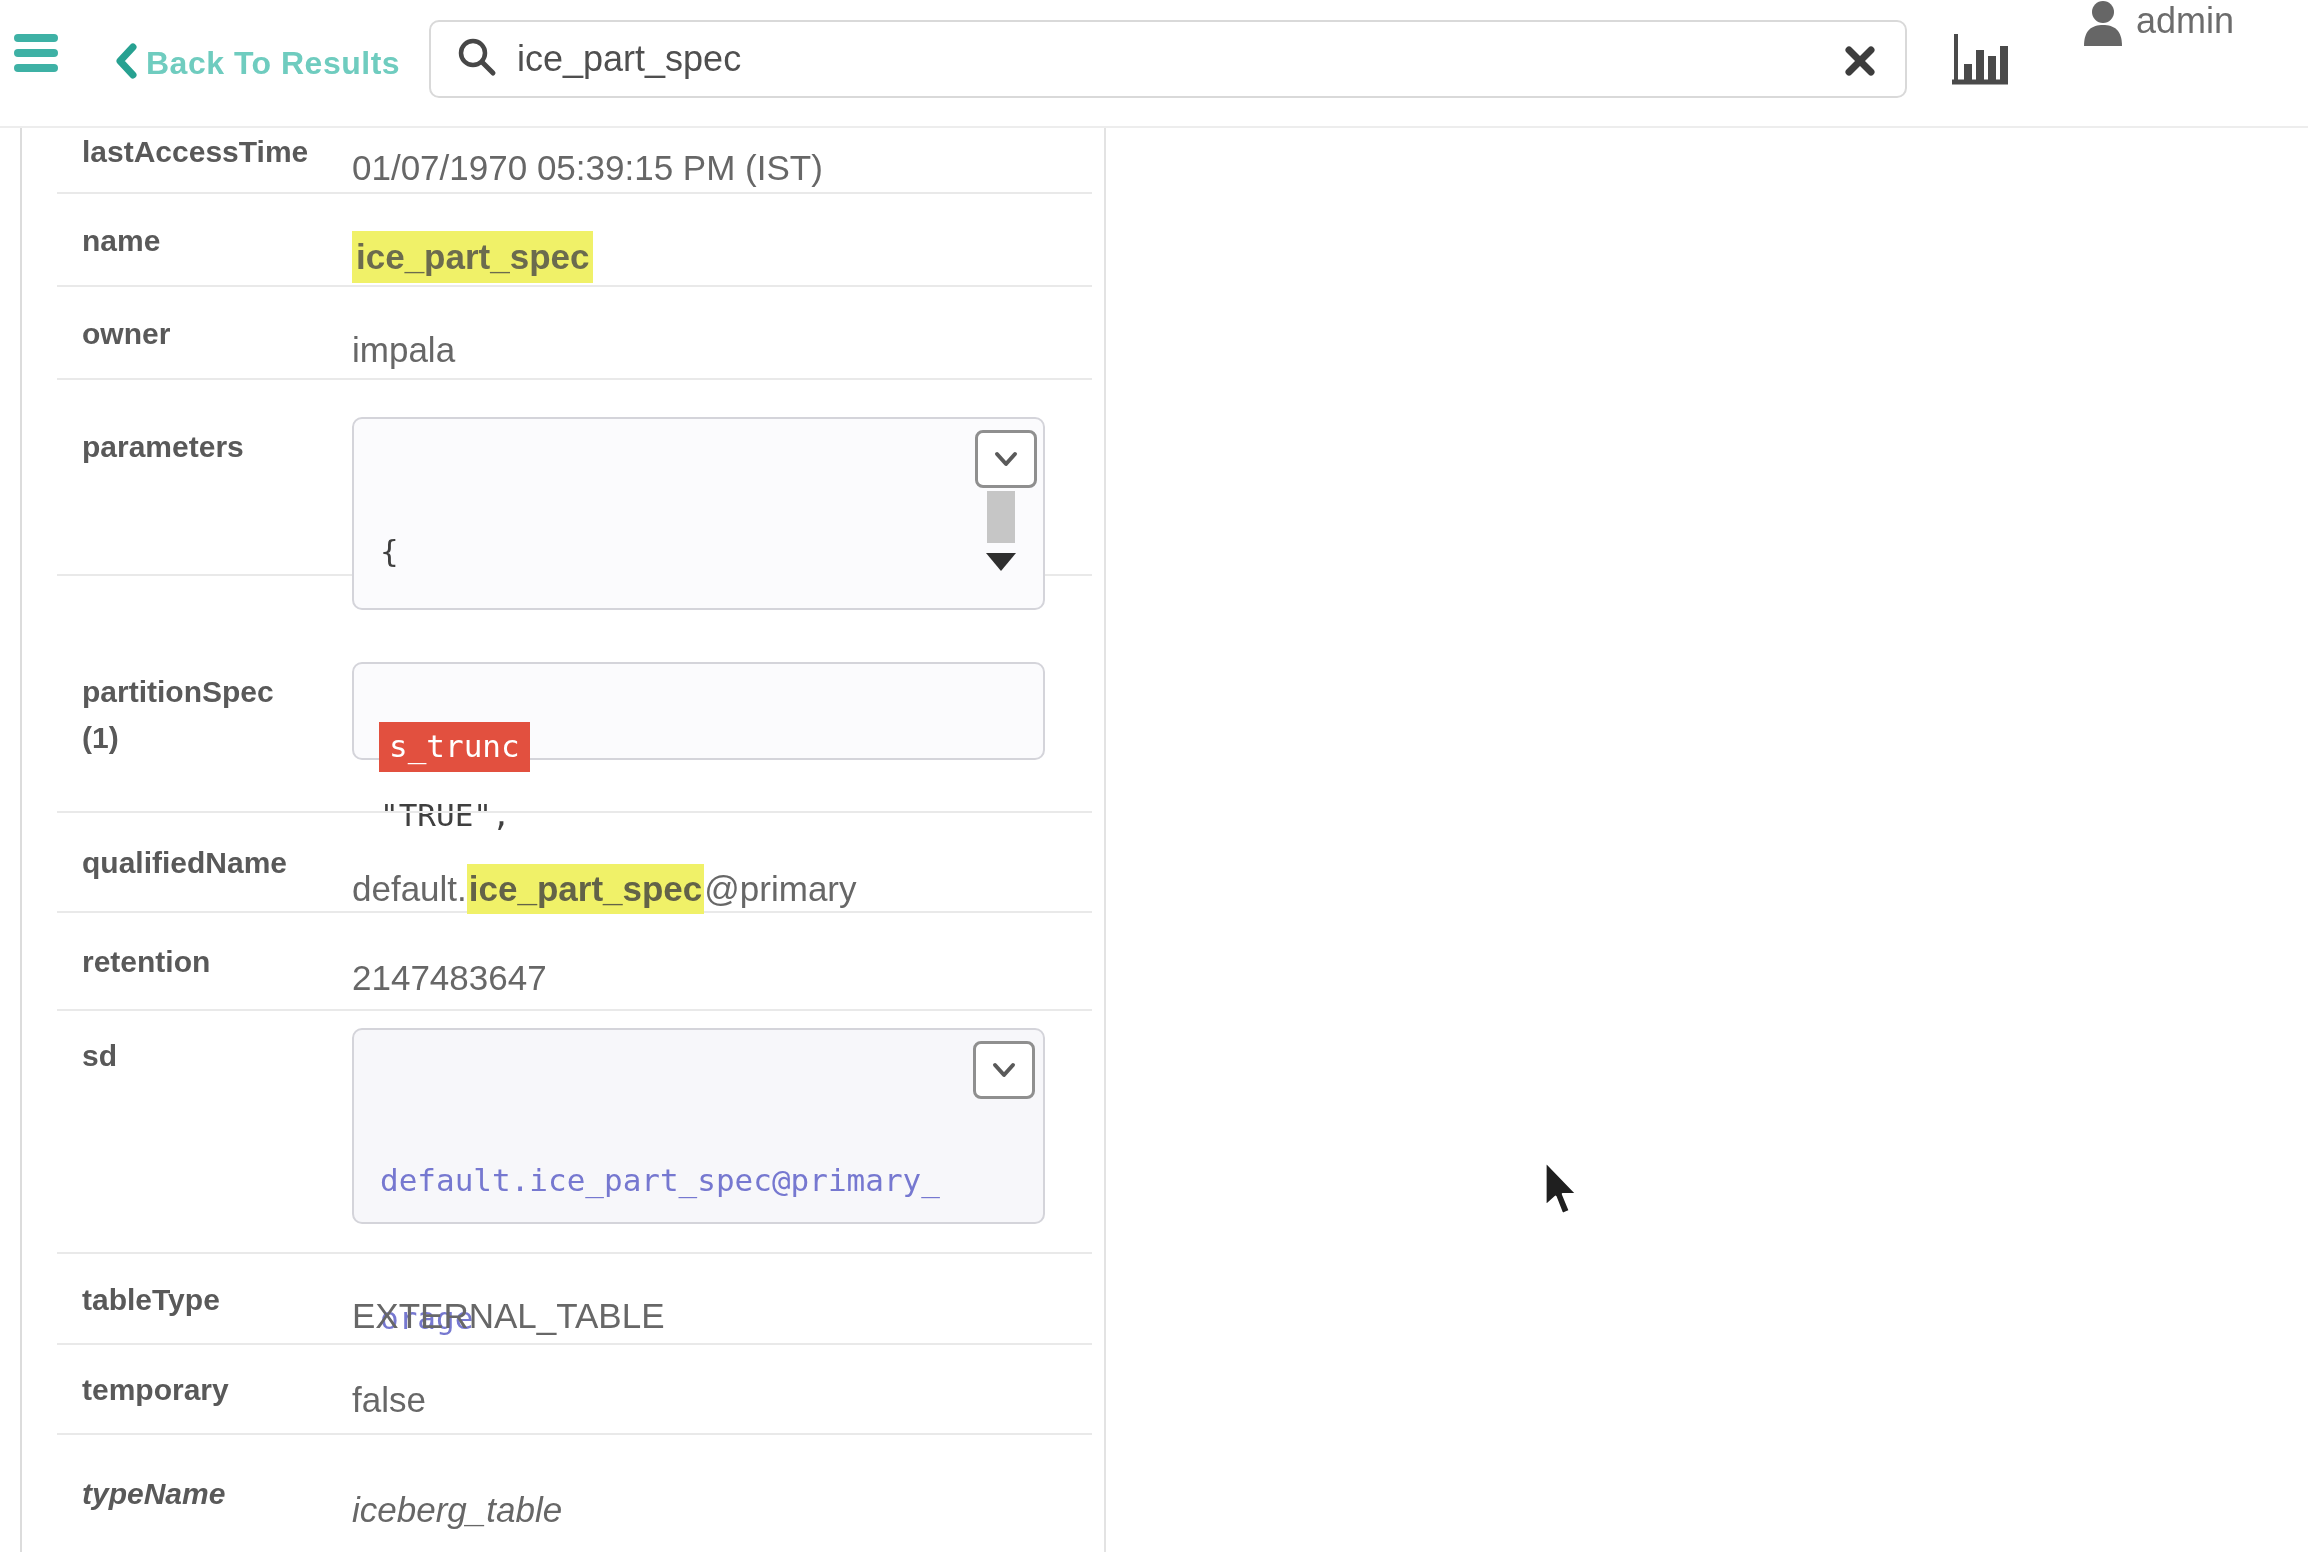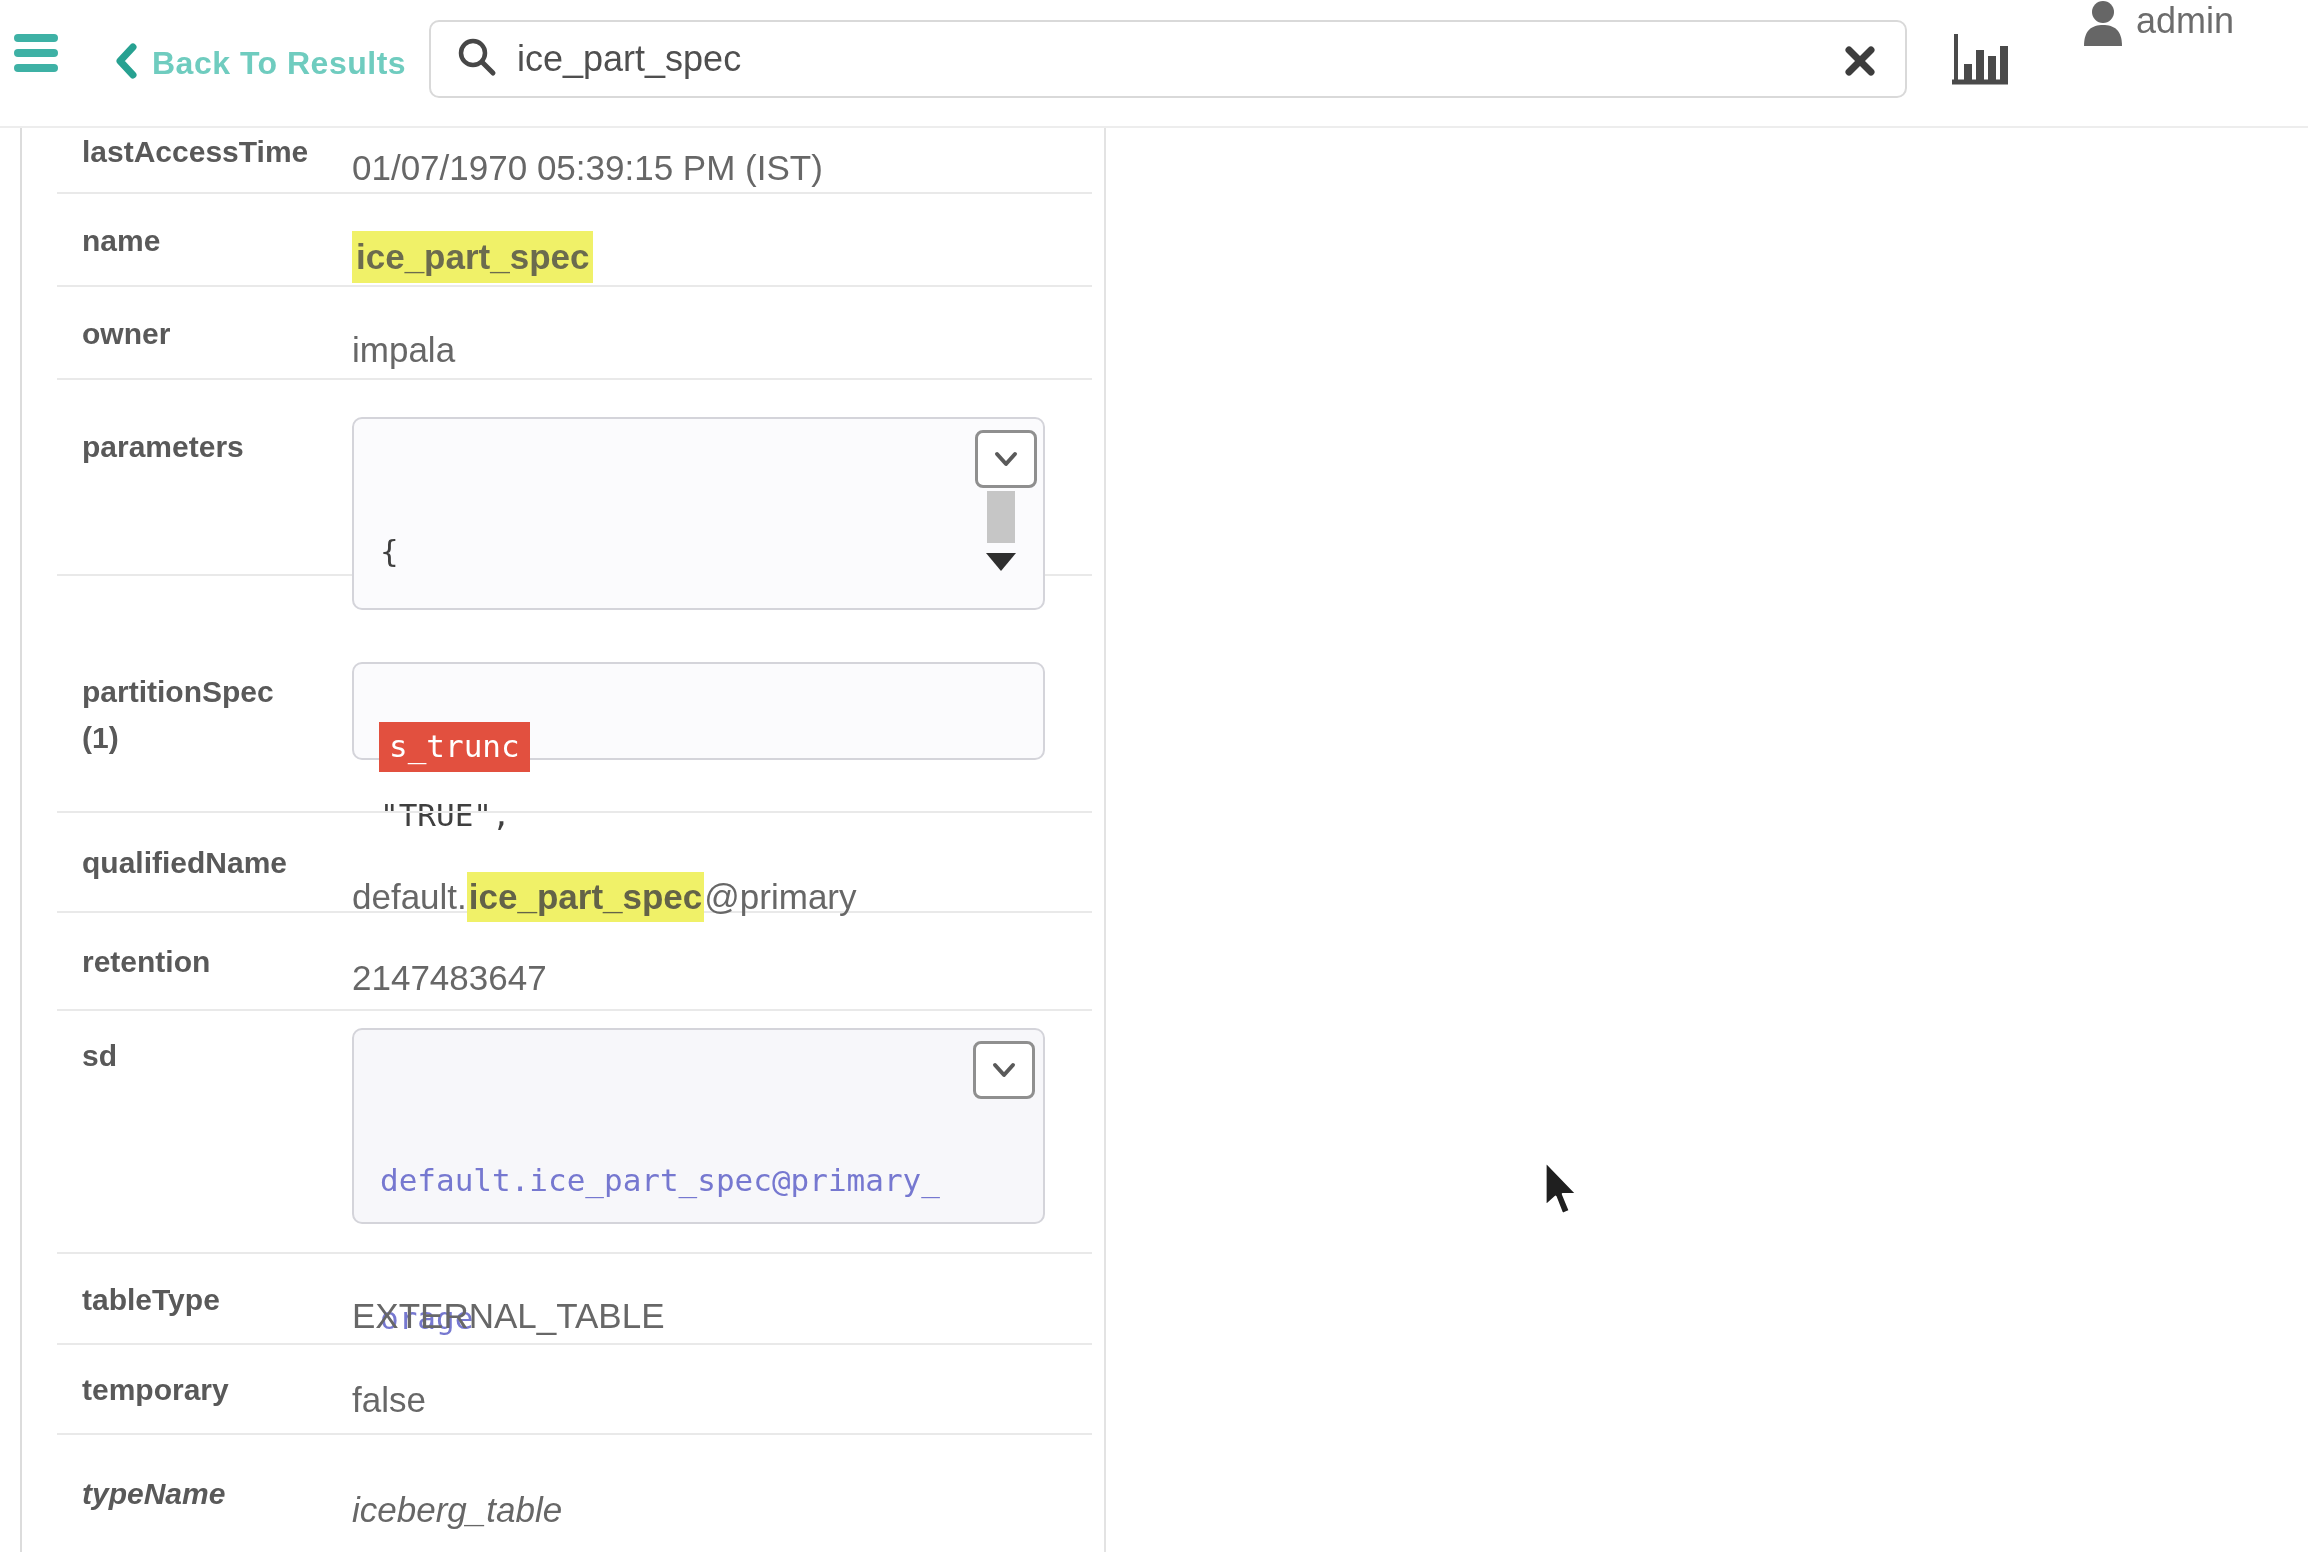--- a/index.html
+++ b/index.html
@@ -7,21 +7,21 @@
     position:relative;width:2308px;height:1552px;overflow:hidden;background:#fff;
     font-family:"Liberation Sans", sans-serif;color:#676767;
   }
   
   .header{
     position:absolute;left:0;top:0;width:2308px;height:126px;background:#fff;
     border-bottom:2px solid #ededed;z-index:50;
   }
   .hamburger{position:absolute;left:14px;top:34px;width:46px;height:52px;cursor:pointer;}
   .hamburger .bar{width:44px;height:8px;border-radius:4px;background:#3eb1a5;margin-bottom:7px;}
-  .back-link{position:absolute;left:114px;top:0;height:126px;display:flex;align-items:center;gap:14px;cursor:pointer;justify-content:flex-end;}
+  .back-link{position:absolute;left:114px;top:0;height:126px;display:flex;align-items:center;gap:8px;cursor:pointer;justify-content:flex-end;}
   .back-label{font-size:32px;font-weight:700;color:#6fccbf;letter-spacing:.5px;}
   .search-box{
     position:absolute;left:429px;top:20px;width:1478px;height:78px;background:#fff;
     border:2px solid #d9d9d9;border-radius:10px;box-sizing:border-box;display:flex;align-items:center;
   }
   .search-icon{margin-left:24px;flex:0 0 auto;}
   .search-input{
     border:none;outline:none;background:transparent;flex:1 1 auto;
     font-family:"Liberation Sans", sans-serif;font-size:36px;color:#4f4f4f;margin-left:16px;height:60px;
   }
@@ -172,21 +172,21 @@
       </div>
       <div class="value-box" style="top:21px;height:98px;">
         <div style="padding:22px 0 0 25px;margin-top:36px;">
           <span class="sel-red mono">s_trunc</span>
         </div>
       </div>
     </div>
 
     <div class="row" style="top:813px;height:100px;">
       <div class="row-label vcenter" style="height:100px;">qualifiedName</div>
-      <div class="row-value vcenter" style="height:120px;margin-top:8px;">
+      <div class="row-value vcenter" style="height:120px;">
         <span>default.</span>
           <mark class="hl-inline">ice_part_spec</mark>
           <span>@primary</span>
       </div>
     </div>
 
     <div class="row" style="top:913px;height:98px;">
       <div class="row-label vcenter" style="height:98px;">retention</div>
       <div class="row-value vcenter" style="height:98px;">2147483647</div>
     </div>

